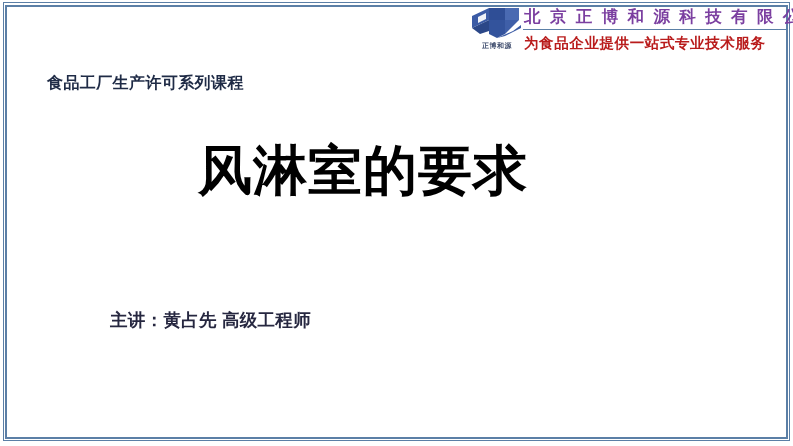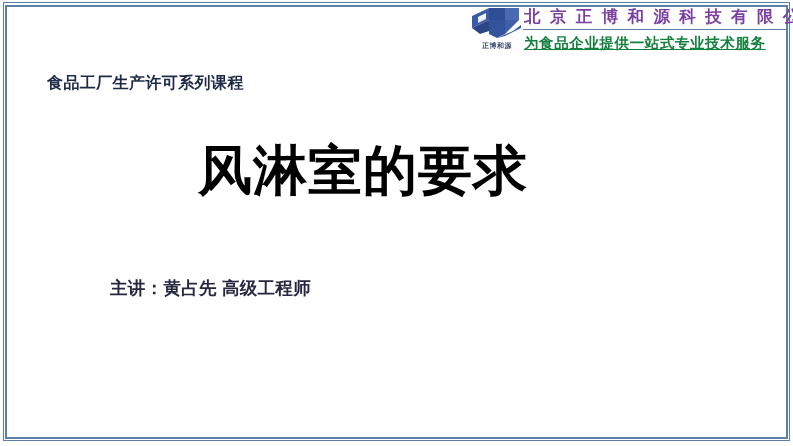--- a/index.html
+++ b/index.html
@@ -122,27 +122,26 @@
   .company-rule {
     height: 1px;
     background: #5b7fa6;
     width: 100%;
     margin-top: 0px;
   }
 
   .company-tagline {
     font-size: 14.5px;
     font-weight: bold;
-    color: #15803d;
+    color: #b91c1c;
     letter-spacing: 0.6px;
     white-space: nowrap;
     line-height: 22px;
     padding-top: 2px;
     padding-left: 1px;
-    text-decoration: underline;
   }
 
   
   .main-title {
     position: absolute;
     left: 0;
     top: 139px;
     width: 726px;
     text-align: center;
     font-size: 54px;
@@ -150,21 +149,21 @@
     color: #000000;
     letter-spacing: 1px;
     line-height: 62px;
     white-space: nowrap;
   }
 
   
   .presenter-block {
     position: absolute;
     left: 110px;
-    top: 272px;
+    top: 304px;
     width: 620px;
   }
 
   .presenter-line {
     font-size: 17.5px;
     font-weight: bold;
     color: #262740;
     line-height: 32px;
     white-space: nowrap;
     letter-spacing: 0.3px;

